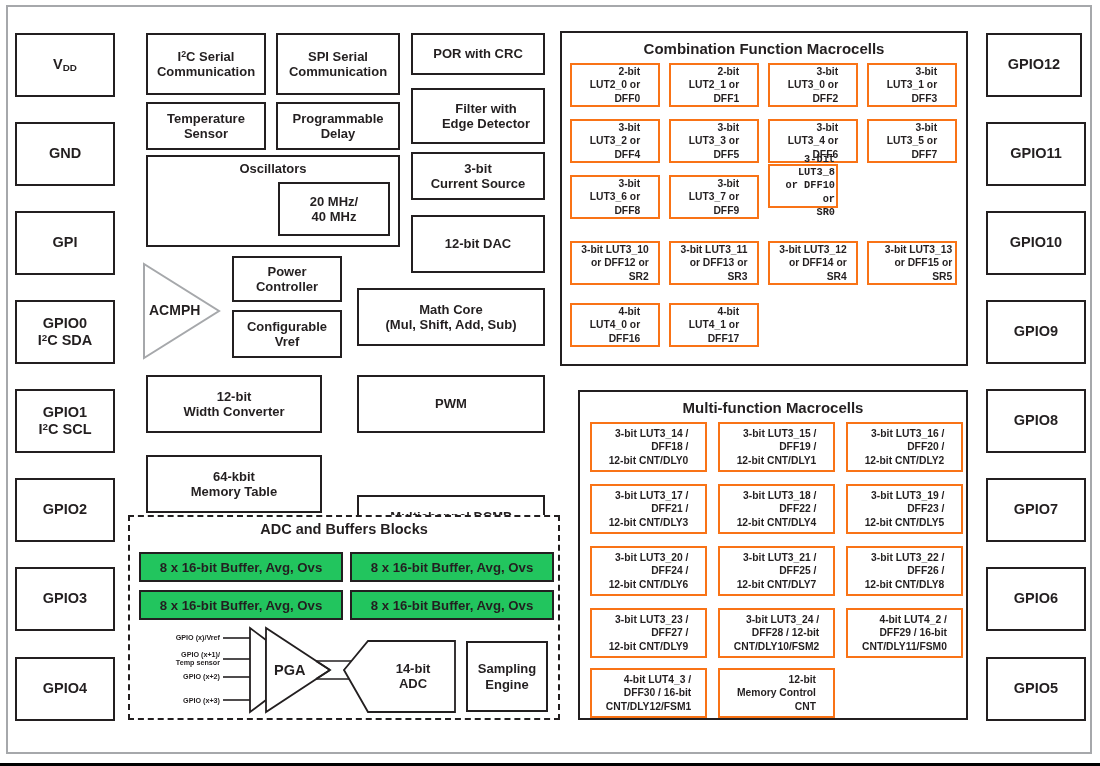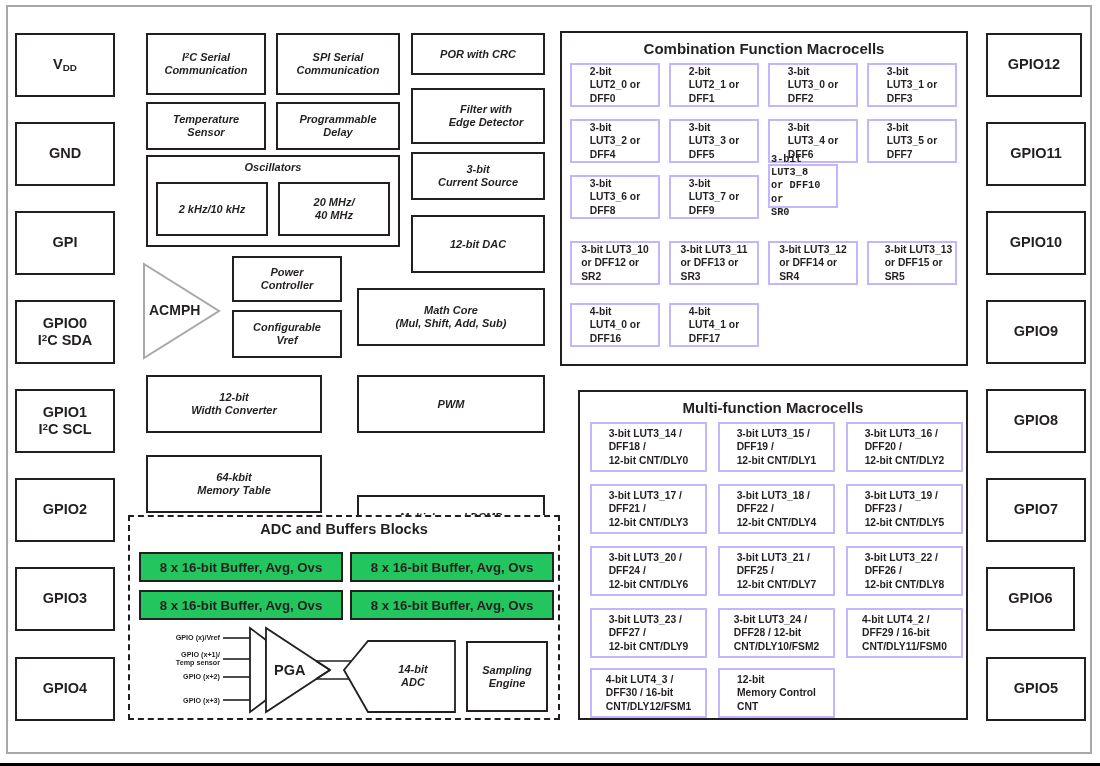--- a/index.html
+++ b/index.html
@@ -30,39 +30,39 @@
     background: #fff;
     display: flex; align-items: center; justify-content: center;
     text-align: center;
     color: #231f20;
     font-weight: bold;
     line-height: 1.18;
   }
   .box span.lbl { display:block; padding: 0 3px; }
 
   .pin { font-size: 14.5px; }
-  .mid { font-size: 11px; font-style: italic; }
+  .mid { font-size: 13px; }
 
   
   .panel {
     position: absolute;
     border: 2px solid #231f20;
     background: #fff;
   }
   .panel-title {
     position: absolute; left: 0; width: 100%;
     text-align: center; font-weight: bold; color: #231f20;
     font-size: 15px;
   }
   .cell {
     position: absolute;
-    border: 2px solid #c4b5fd;
+    border: 2px solid #f97316;
     background:#fff;
     display:flex; align-items:center; justify-content:center;
-    text-align:left;
+    text-align:right;
     font-size: 10.3px; font-weight: bold; color:#231f20;
     line-height: 1.28;
     padding: 0 1px;
   }
   .cell.mf { font-size: 10.3px; }
 
   
   .dashed {
     position: absolute;
     border: 2px dashed #231f20;
@@ -148,21 +148,21 @@
   </div>
   <div class="box pin" style="left:986px;top:300px;width:100px;height:64px;">
     <span class="lbl">GPIO9</span>
   </div>
   <div class="box pin" style="left:986px;top:389px;width:100px;height:64px;">
     <span class="lbl">GPIO8</span>
   </div>
   <div class="box pin" style="left:986px;top:478px;width:100px;height:64px;">
     <span class="lbl">GPIO7</span>
   </div>
-  <div class="box pin" style="left:986px;top:567px;width:89px;height:64px;">
+  <div class="box pin" style="left:986px;top:567px;width:100px;height:64px;">
     <span class="lbl">GPIO6</span>
   </div>
   <div class="box pin" style="left:986px;top:657px;width:100px;height:64px;">
     <span class="lbl">GPIO5</span>
   </div>
 
   <div class="box mid" style="left:146px;top:33px;width:120px;height:62px;">
     <span class="lbl">
       <span>I<sup>2</sup><span>C Serial</span></span><br>
       <span>Communication</span>
@@ -184,23 +184,20 @@
   <div class="box mid" style="left:276px;top:102px;width:124px;height:48px;">
     <span class="lbl ml">Programmable<br>Delay</span>
   </div>
 
   <div class="box mid" style="left:411px;top:88px;width:134px;height:56px;padding-left:16px;">
     <span class="lbl ml">Filter with<br>Edge Detector</span>
   </div>
 
   <div class="box mid" style="left:146px;top:155px;width:254px;height:92px;align-items:flex-start;">
     <span class="lbl" style="margin-top:4px;">Oscillators</span>
-  </div>
-  <div class="box mid" style="left:156px;top:182px;width:112px;height:54px;">
-    <span class="lbl">2 kHz/10 kHz</span>
   </div>
   <div class="box mid" style="left:278px;top:182px;width:112px;height:54px;">
     <span class="lbl ml">20 MHz/<br>40 MHz</span>
   </div>
 
   <div class="box mid" style="left:411px;top:152px;width:134px;height:48px;">
     <span class="lbl ml">3-bit<br>Current Source</span>
   </div>
 
   <div class="box mid" style="left:411px;top:215px;width:134px;height:58px;">

